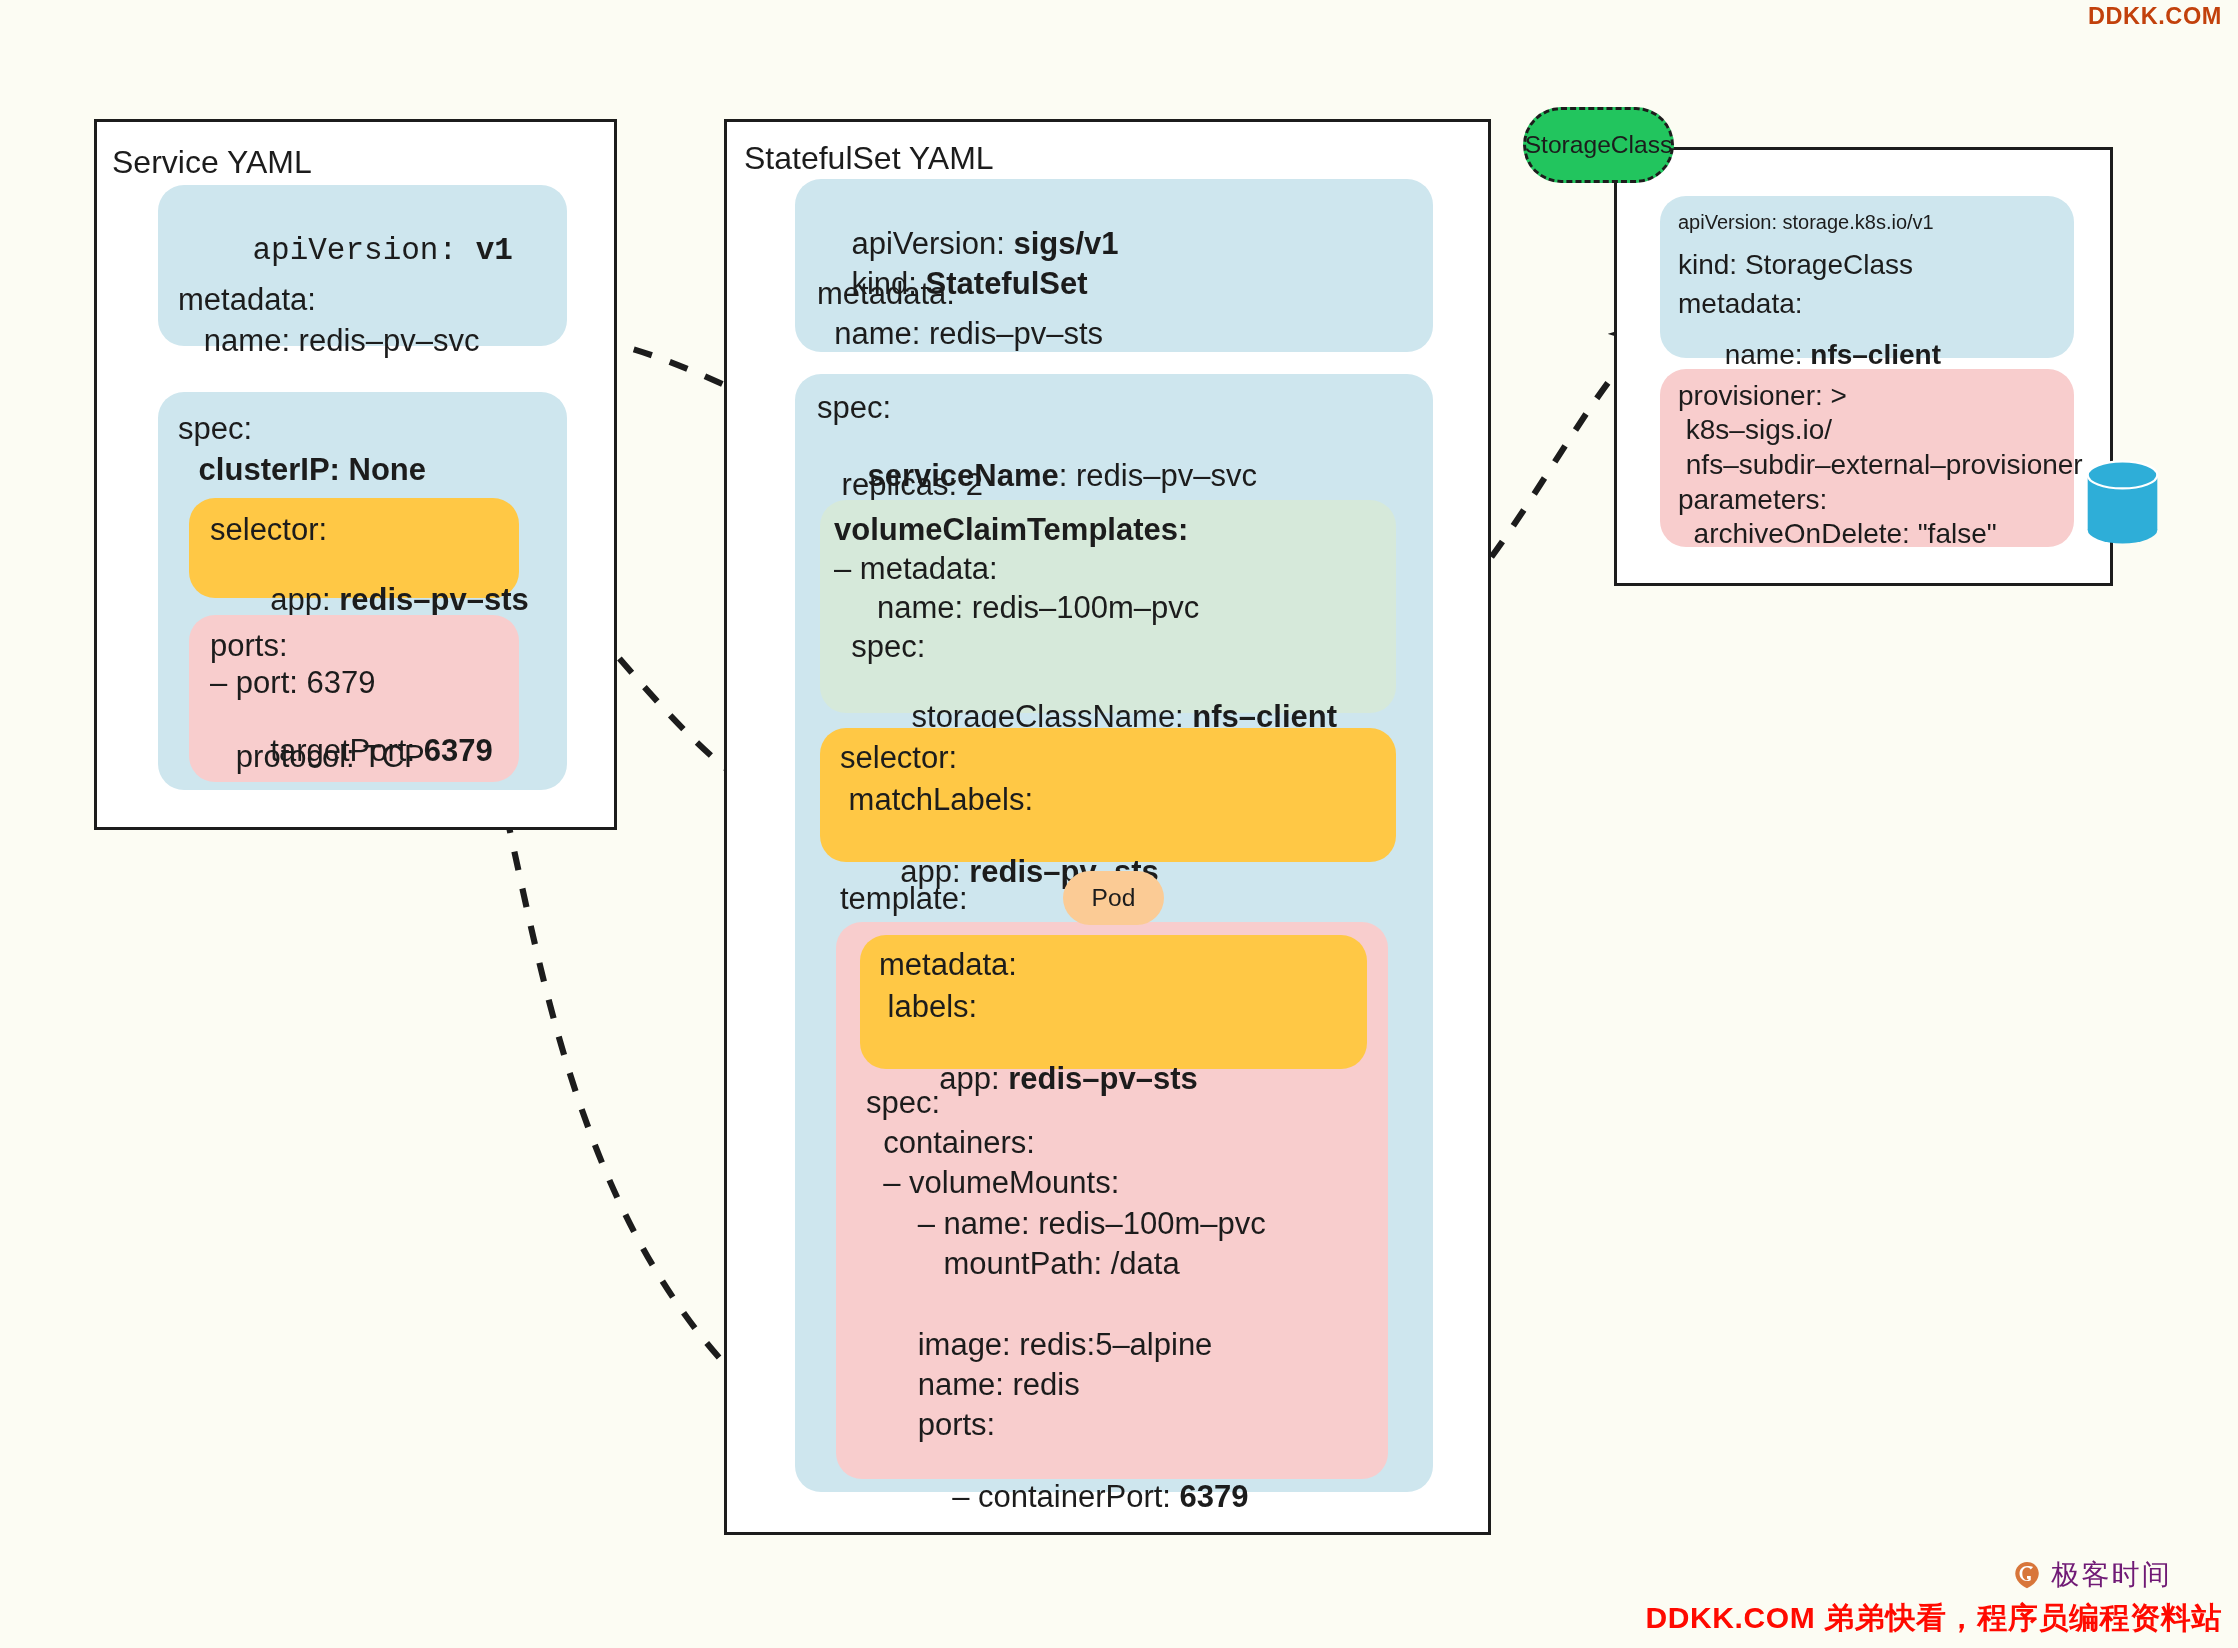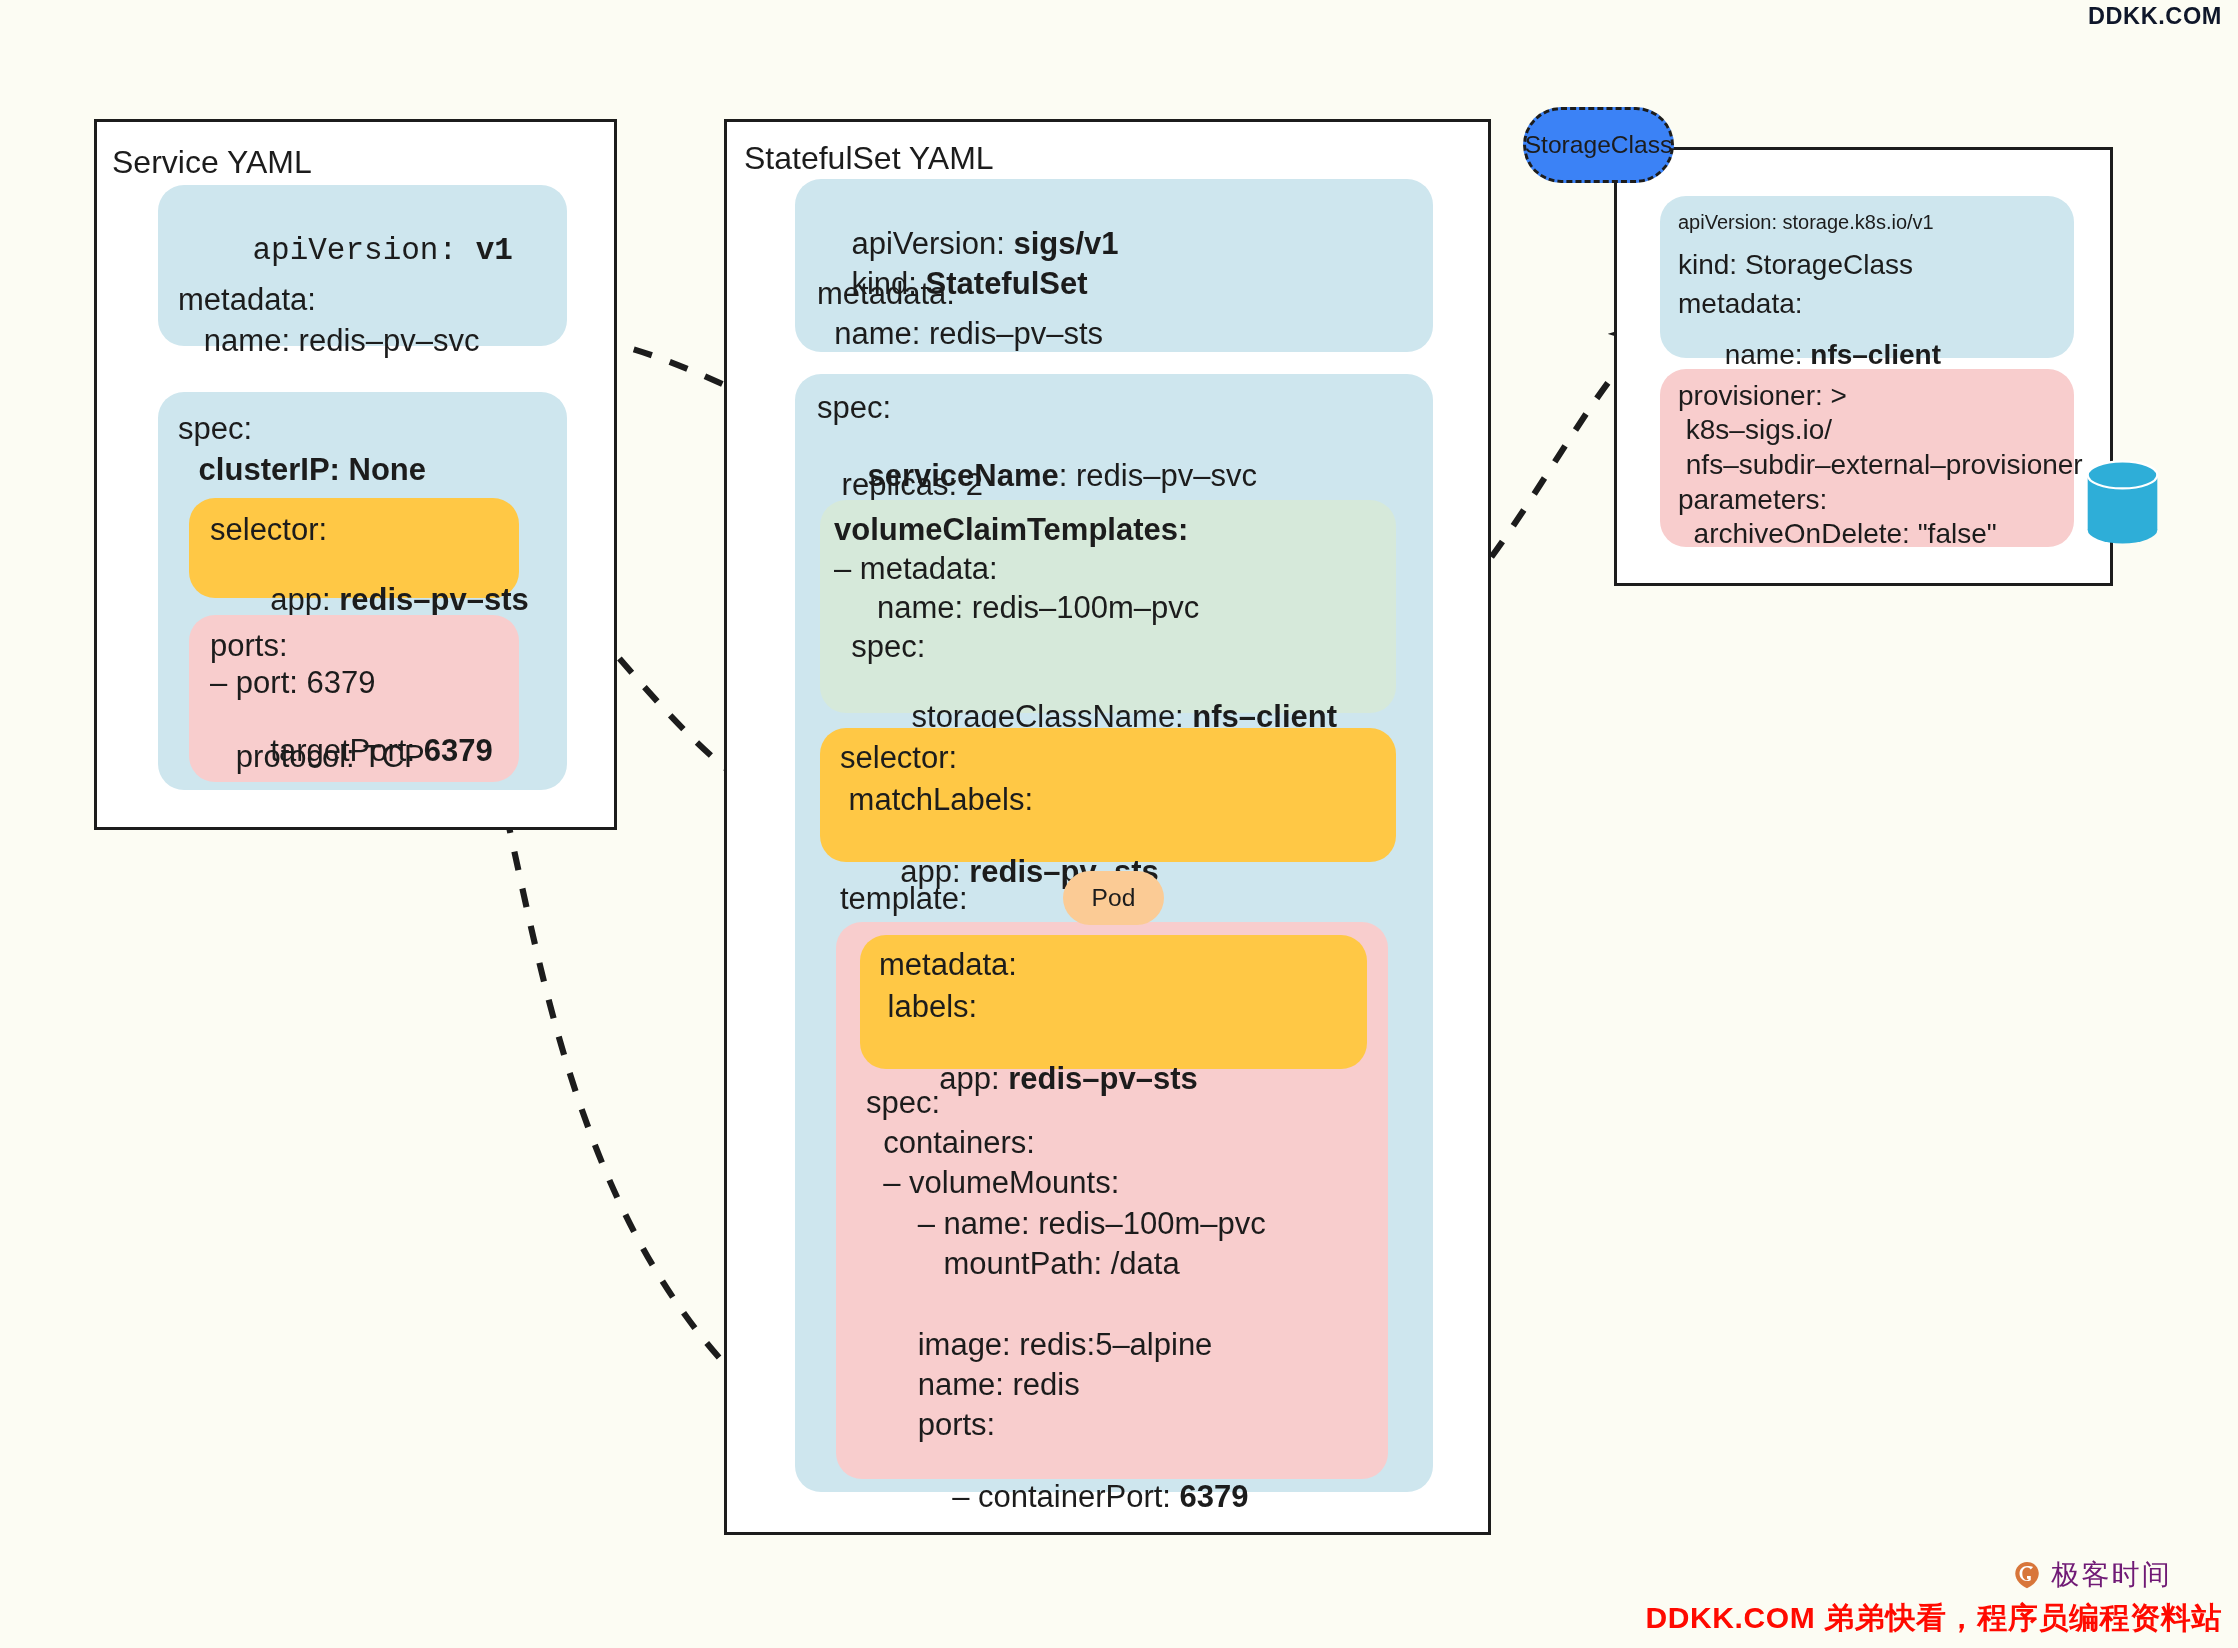--- a/index.html
+++ b/index.html
@@ -22,40 +22,40 @@
   .blk.blue{background:#cee6ee;}
   .blk.green{background:#d6e9da;}
   .blk.orange{background:#ffc845;}
   .blk.pink{background:#f8cdcd;}
 
   .line{position:absolute;white-space:pre;font-size:31px;line-height:1;color:#1c1c1c;}
   .line b{font-weight:bold;}
 
   
   .pill-dashed{
-    position:absolute;background:#3b82f6;border:3.4px dashed #1c1c1c;
+    position:absolute;background:#22c55e;border:3.4px dashed #1c1c1c;
     border-radius:39px;box-sizing:border-box;
     display:flex;align-items:center;justify-content:center;
     font-size:24.6px;color:#1c1c1c;
   }
   .pill-plain{
     position:absolute;background:#fbcb95;border-radius:34px;
     display:flex;align-items:center;justify-content:center;
     font-size:24.6px;color:#1c1c1c;
   }
 
   
   #links{position:absolute;left:0;top:0;width:2239px;height:1649px;pointer-events:none;}
 
   
   .cyl{position:absolute;}
 
   
   .brand-top{
-    position:absolute;right:17px;top:3.4px;color:#0f172a;font-weight:bold;
+    position:absolute;right:17px;top:3.4px;color:#c2410c;font-weight:bold;
     font-size:23.5px;letter-spacing:0.6px;
   }
   .brand-bottom{
     position:absolute;right:17px;bottom:10px;color:#ff0a00;font-weight:bold;
     font-size:30px;letter-spacing:0.6px;white-space:nowrap;
   }
   .geek{
     position:absolute;right:67px;bottom:55px;display:flex;align-items:center;gap:9px;
   }
   .geek-text{font-size:28px;color:#701a75;letter-spacing:2.2px;}

